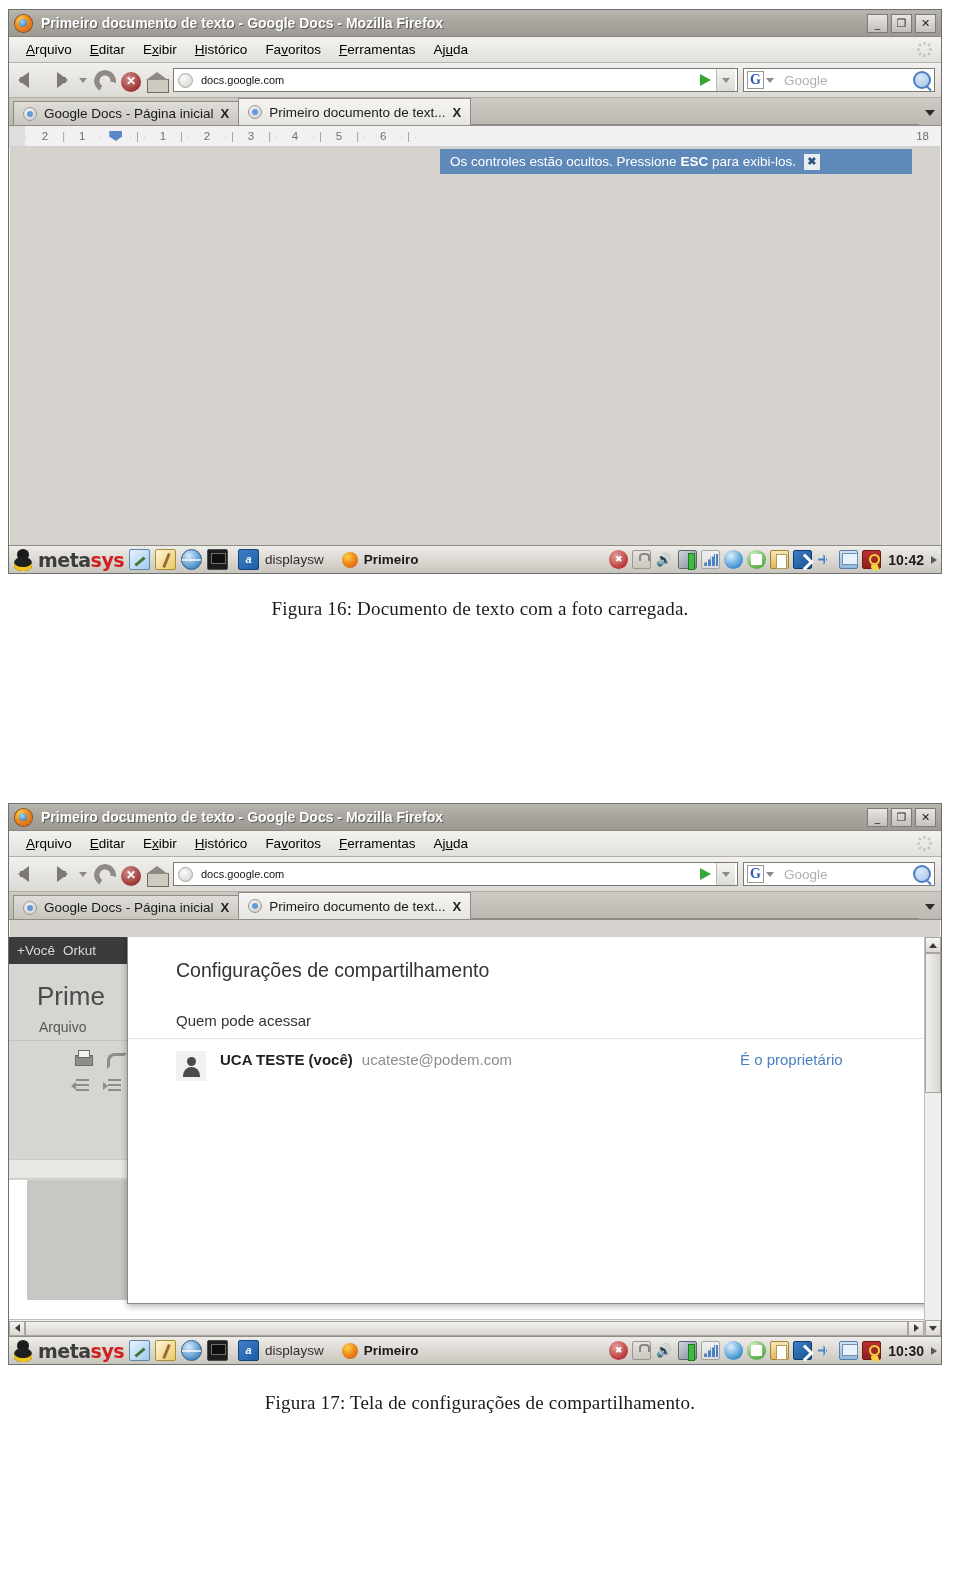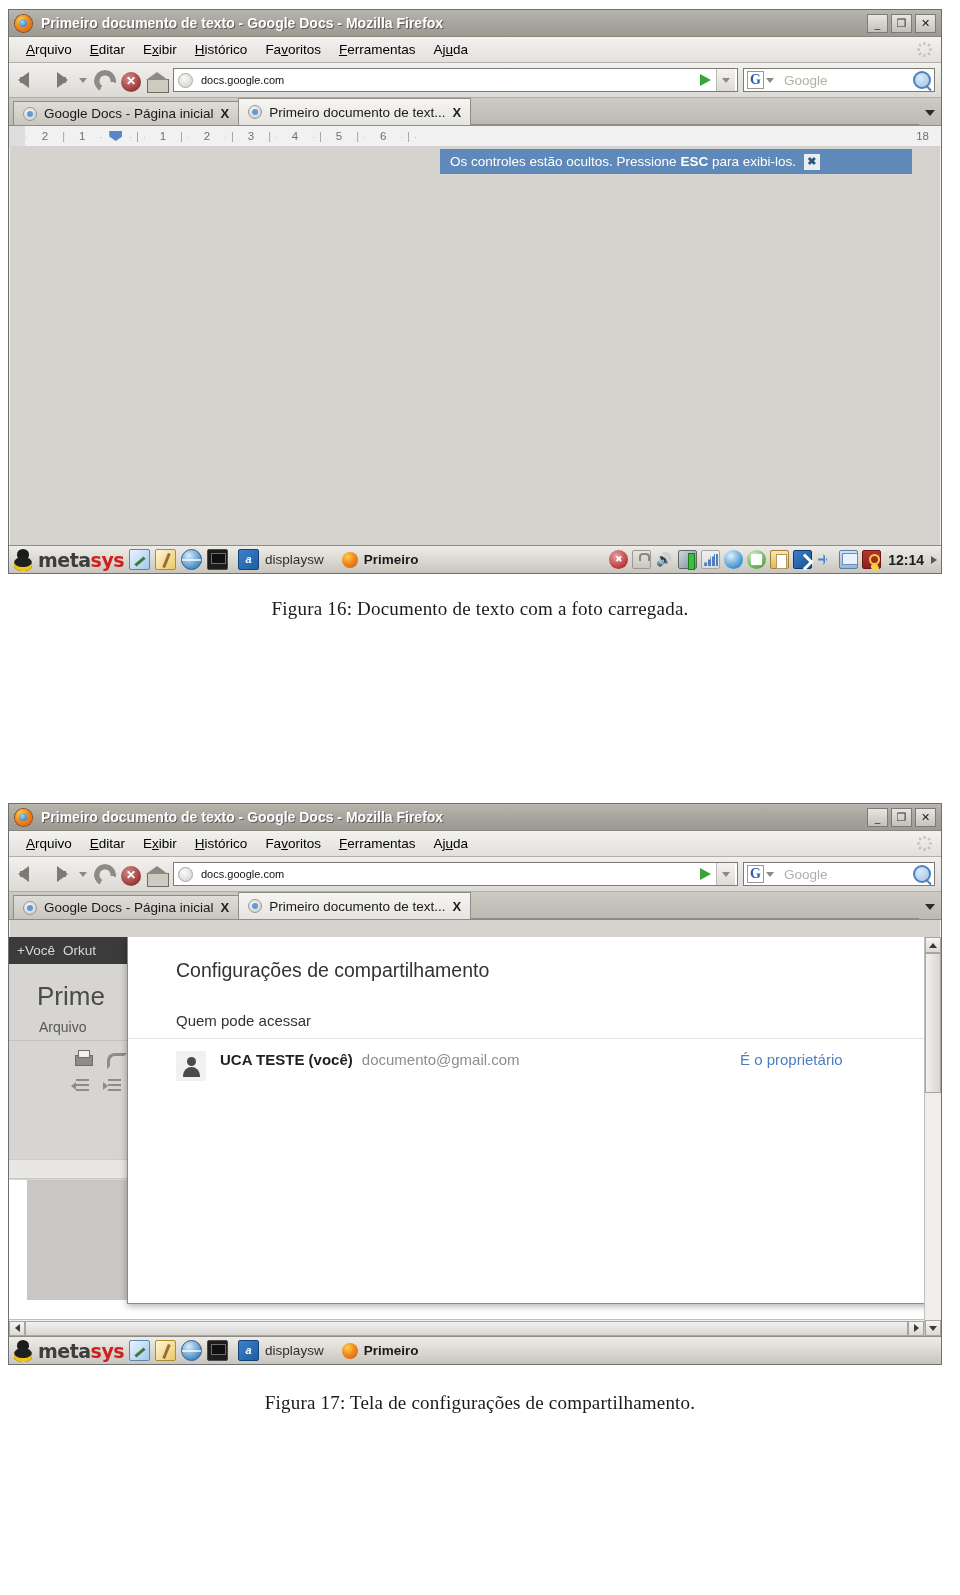--- a/index.html
+++ b/index.html
@@ -668,21 +668,21 @@
         <span class="tr vol"></span>
         <span class="tr net"></span>
         <span class="tr bars"></span>
         <span class="tr globe2"></span>
         <span class="tr book"></span>
         <span class="tr upd"></span>
         <span class="tr link"></span>
         <span class="tr sync"></span>
         <span class="tr mon"></span>
         <span class="tr key"></span>
-        <span class="clock">12:14</span>
+        <span class="clock">10:42</span>
         <span class="tray-arrow"></span>
       </span>
     </div>
   </div>
 
   <div class="figure-caption" style="position:absolute; left:0; right:0; top:598px;">Figura 16: Documento de texto com a foto carregada.</div>
 
   <div class="ffwin" style="left:8px; top:803px; width:934px; height:562px;">
 
     <div class="titlebar">
@@ -804,21 +804,21 @@
 
       <div class="sharedlg" style="left:118px; top:-1px; width:824px; height:368px;">
         <div class="sd-title">Configurações de compartilhamento</div>
         <div class="sd-sub">Quem pode acessar</div>
 
 
         <div class="sd-row">
           <span class="sd-ico person"></span>
           <span class="sd-main" style="display:flex; align-items:flex-end; gap:9px;">
             <span class="sd-name">UCA TESTE (você)</span>
-            <span class="sd-email">documento@gmail.com</span>
+            <span class="sd-email">ucateste@podem.com</span>
           </span>
           <span class="sd-link">É o proprietário</span>
         </div>
 
         <div class="sd-vscroll">
           <div class="thumb"></div>
         </div>
       </div>
 
       <div class="hscroll" style="right:17px;">
@@ -851,18 +851,34 @@
       <span class="tb-ico globe"></span>
       <span class="tb-ico screen"></span>
       <span class="task-btn">
         <i class="tb-ico bluea">a</i>
         <span>displaysw</span>
       </span>
       <span class="task-btn active">
         <i class="fxi"></i>
         <span>Primeiro</span>
       </span>
+      <span class="tray">
+        <span class="tr red"></span>
+        <span class="tr lock"></span>
+        <span class="tr vol"></span>
+        <span class="tr net"></span>
+        <span class="tr bars"></span>
+        <span class="tr globe2"></span>
+        <span class="tr book"></span>
+        <span class="tr upd"></span>
+        <span class="tr link"></span>
+        <span class="tr sync"></span>
+        <span class="tr mon"></span>
+        <span class="tr key"></span>
+        <span class="clock">10:30</span>
+        <span class="tray-arrow"></span>
+      </span>
     </div>
   </div>
 
   <div class="figure-caption" style="position:absolute; left:0; right:0; top:1392px;">Figura 17: Tela de configurações de compartilhamento.</div>
 
 </div>
 
 </body></html>

